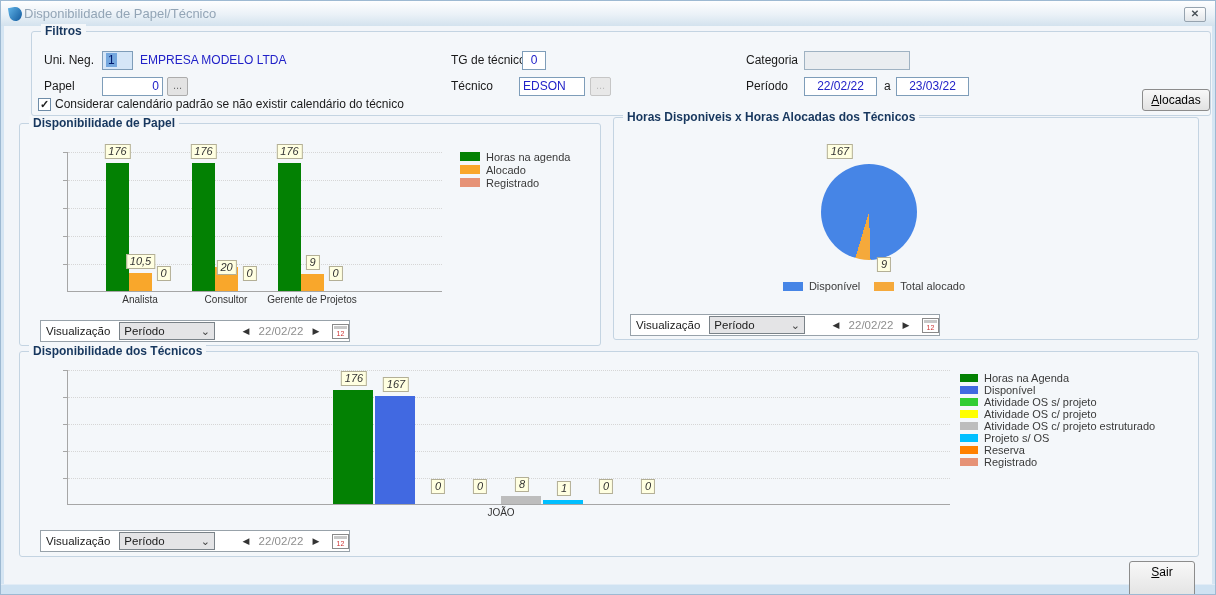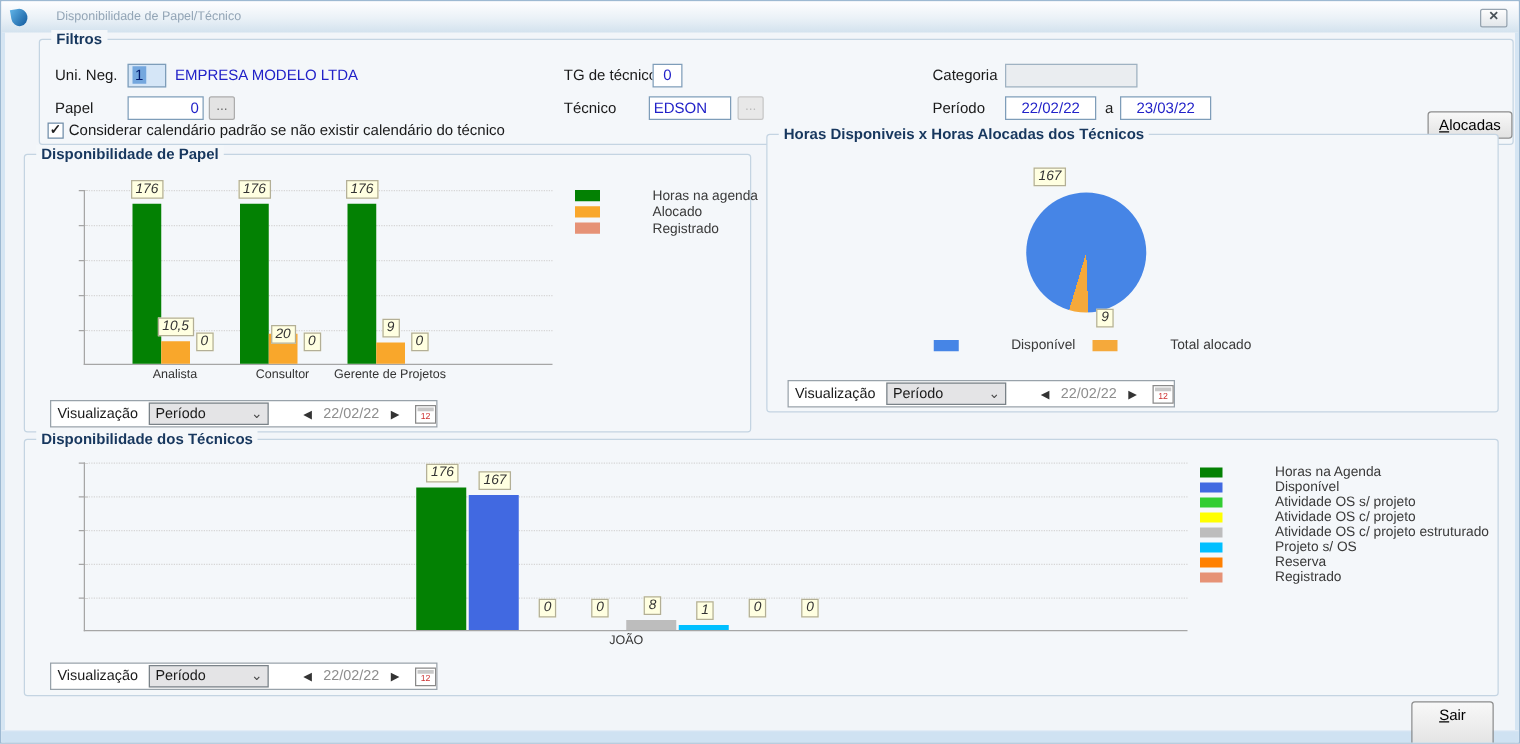--- a/index.html
+++ b/index.html
@@ -8,21 +8,21 @@
 
   .window{position:relative;width:1216px;height:595px;border:1px solid #9DB9D2;
     background:#F2F5F9;font-size:12px;color:#1A1A1A;overflow:hidden;}
 
   
   .titlebar{position:absolute;left:0;top:0;right:0;height:25px;
     background:linear-gradient(#FEFEFF,#EAF1F7 55%,#D3E2EE);
     display:flex;align-items:center;padding-left:8px;}
   .app-icon{width:13px;height:14px;border-radius:0 55% 55% 55%;
     background:linear-gradient(135deg,#5FB2E6,#11589C);transform:rotate(-10deg);}
-  .title-text{margin-left:23px;color:#93A5B6;font-size:10px;}
+  .title-text{margin-left:2px;color:#93A5B6;font-size:13px;}
   .close-btn{position:absolute;right:9px;top:6px;width:22px;height:15px;
     background:linear-gradient(#FDFDFD,#E2E6EA);border:1px solid #96A3AF;border-radius:2px;
     font-size:10px;line-height:12px;text-align:center;color:#4A5258;font-weight:bold;cursor:default;}
 
   
   .edge-left{position:absolute;left:0;top:25px;bottom:0;width:3px;background:#D5E5F3;}
   .edge-right{position:absolute;right:0;top:25px;bottom:0;width:3px;background:#D5E5F3;}
   .edge-bottom{position:absolute;left:0;right:0;bottom:0;height:10px;background:#CFE2F2;border-top:1px solid #E2ECF6;}
 
   
@@ -52,21 +52,21 @@
   
   .plot{position:absolute;border-left:1px solid #A6A6A6;border-bottom:1px solid #A6A6A6;}
   .gridline{position:absolute;left:0;right:0;height:0;border-top:1px dotted #D6D6D6;}
   .tick{position:absolute;left:-5px;width:5px;height:0;border-top:1px solid #A6A6A6;}
   .bar{position:absolute;bottom:0;}
   .vlabel{position:absolute;transform:translateX(-50%);background:#FFFFE1;border:1px solid #B3AF96;
     font-size:11px;line-height:13px;padding:0 3px;color:#333;white-space:nowrap;z-index:2;font-style:italic;}
   .cat-label{position:absolute;top:100%;margin-top:3px;transform:translateX(-50%);
     font-size:10px;color:#333;white-space:nowrap;}
   .legend-v{position:absolute;}
-  .legend-item{display:flex;align-items:center;height:13px;gap:36px;}
+  .legend-item{display:flex;align-items:center;height:13px;}
   .legend-v.compact .legend-item{height:12px;}
   .legend-swatch{width:20px;height:9px;margin-right:6px;flex:none;}
   .legend-v.compact .legend-swatch{width:18px;height:8px;}
   .legend-text{font-size:11px;color:#3A3A3A;white-space:nowrap;}
   .pie{position:absolute;border-radius:50%;}
   .legend-h{position:absolute;display:flex;justify-content:center;gap:14px;}
   .legend-h .legend-item{height:12px;}
 
   
   .visbar{position:absolute;height:22px;width:310px;background:#fff;border:1px solid #98A2AA;
@@ -191,21 +191,21 @@
       </div>
       <div class="vis-nav">
         <span class="vis-arrow"><span>◀</span></span>
         <span class="vis-date">22/02/22</span>
         <span class="vis-arrow"><span>▶</span></span>
         <span class="calendar-icon"></span>
       </div>
     </div>
   </div>
 
-  <div class="groupbox" style="left:612px;top:106px;width:586px;height:223px">
+  <div class="groupbox" style="left:612px;top:116px;width:586px;height:223px">
     <span class="gb-title">Horas Disponiveis x Horas Alocadas dos Técnicos</span>
     <div class="pie" id="pie-circle" style="left: 207px; top: 46px; width: 96px; height: 96px; background: conic-gradient(rgb(70, 133, 230) 0deg, rgb(70, 133, 230) 178.159deg, rgb(245, 169, 59) 178.159deg, rgb(245, 169, 59) 196.568deg, rgb(70, 133, 230) 196.568deg, rgb(70, 133, 230) 360deg);"></div>
     <div class="vlabel" style="left:226px;top:26px">167</div>
     <div class="vlabel" style="left:270px;top:139px">9</div>
     <div class="legend-h" id="pie-legend" style="left:125px;top:162px;width:270px">
         <div class="legend-item">
           <div class="legend-swatch" style="background: rgb(70, 133, 230);"></div>
           <div class="legend-text">Disponível</div>
         </div>
         <div class="legend-item">

